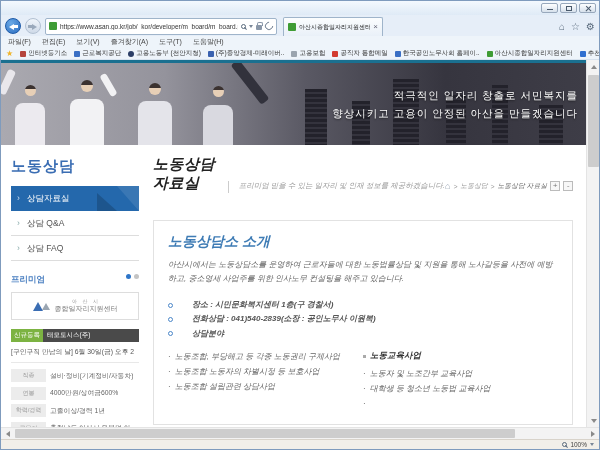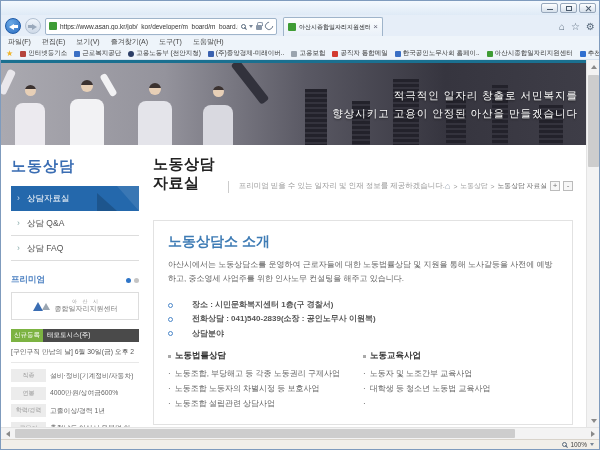--- a/index.html
+++ b/index.html
@@ -75,39 +75,39 @@
   .content { position:absolute; top:85px; left:0; right:0; bottom:0; background:#fff; overflow:hidden; }
 
   .sidebar { position:absolute; left:10px; top:12px; width:128px; }
   .sb-title { font-size:15px; font-weight:bold; color:#3a6db3; letter-spacing:1px; margin-bottom:10px; }
   .sb-item { position:relative; height:25px; line-height:25px; border-bottom:1px solid #ddd; font-size:8.5px; color:#555; padding-left:16px; overflow:hidden; }
   .sb-item .chev { position:absolute; left:6px; top:0; color:#8aa; }
   .sb-item.active { background:#2468ac; color:#fff; border-bottom:none; }
   .sb-item.active .chev { color:#cfe0f2; }
   .deco1 { position:absolute; right:0; top:0; width:0; height:0; border-left:22px solid transparent; border-top:25px solid rgba(255,255,255,0.10); }
   .deco2 { position:absolute; right:22px; bottom:0; width:0; height:0; border-right:20px solid transparent; border-bottom:18px solid rgba(0,0,0,0.18); }
-  .premium-row { margin-top:13px; display:flex; align-items:center; font-size:8.5px; font-weight:bold; color:#4a7fc1; }
+  .premium-row { margin-top:13px; display:flex; font-size:8.5px; font-weight:bold; color:#4a7fc1; }
   .dots { margin-left:auto; display:flex; gap:3px; }
   .dot { width:5px; height:5px; border-radius:50%; }
   .dot.on{background:#2e75c8}.dot.off{background:#c4c4c4}
   .logo-box { margin-top:6px; border:1px solid #ddd; height:28px; display:flex; align-items:center; justify-content:center; gap:5px; }
   .tri-logo1 { width:0;height:0;border-left:5px solid transparent;border-right:5px solid transparent;border-bottom:9px solid #3a6db3; }
   .tri-logo2 { width:0;height:0;border-left:4px solid transparent;border-right:4px solid transparent;border-bottom:7px solid #9aa5b1; margin-left:-6px; }
   .logo-text { display:flex; flex-direction:column; align-items:center; }
   .lt1 { font-size:5px; color:#999; letter-spacing:2px; } .lt2 { font-size:7px; color:#777; }
   .job { margin-top:9px; }
   .job-badges { display:flex; }
   .badge-new { background:#7cb342; color:#fff; padding:2px 3px; font-size:6.5px; flex:none; }
   .badge-co { background:#4a4a4a; color:#fff; padding:2px 4px; font-size:6.5px; flex:1; white-space:nowrap; overflow:hidden; }
   .job-event { margin:5px 0 6px; font-size:6.8px; color:#555; border-bottom:1px solid #e8e8e8; padding-bottom:5px; white-space:nowrap; overflow:hidden; }
   .job-row { display:flex; align-items:center; gap:4px; margin-bottom:4.5px; }
   .job-label { background:#ececec; color:#999; font-size:6px; width:35px; text-align:center; padding:2px 0; flex:none; }
   .job-value { font-size:6.8px; color:#666; white-space:nowrap; overflow:hidden; }
 
-  .main { position:absolute; left:152px; top:10px; width:420px; }
+  .main { position:absolute; left:152px; top:10px; width:420px;font-style:italic; }
   .main-head { display:flex; align-items:flex-end; }
   .mh-title { font-size:15px; font-weight:bold; color:#222; letter-spacing:.5px; }
   .mh-sub { margin-left:10px; padding-left:10px; border-left:1px solid #ccc; font-size:7.5px; color:#999; padding-bottom:2px; white-space:nowrap; }
   .mh-crumb { margin-left:auto; display:flex; align-items:center; gap:3px; font-size:6.8px; color:#999; padding-bottom:2px; white-space:nowrap; }
   .crumb-home { font-size:9px; color:#8a97a8; line-height:1; }
   .crumb-cur { color:#666; }
   .zoom-box { width:10px; height:10px; border:1px solid #bbb; background:#f7f7f7; font-size:8px; line-height:8px; text-align:center; color:#777; }
   .intro-box { margin-top:27px; border:1px solid #e2e2e2; padding:12px 14px; }
   .ib-heading { font-size:14px; font-weight:bold; color:#3f7cb5; margin-bottom:7px; }
   .ib-body { font-size:8px; color:#666; line-height:1.75; margin-bottom:12px; }
@@ -332,24 +332,20 @@
             <div class="ib-bullet">
               <span class="ib-dot"></span>
               <span>전화상담 : 041)540-2839(소장 : 공인노무사 이원복)</span>
             </div>
             <div class="ib-bullet">
               <span class="ib-dot"></span>
               <span>상담분야</span>
             </div>
             <div class="ib-cols">
               <div class="col">
-                <div class="col-title">
-                    <span class="col-mark"></span>
-                    <span>노동법률상담</span>
-                  </div>
                 <div class="col-item">
                     <span>·</span>
                     <span>노동조합, 부당해고 등 각종 노동권리 구제사업</span>
                   </div>
                 <div class="col-item">
                     <span>·</span>
                     <span>노동조합 노동자의 차별시정 등 보호사업</span>
                   </div>
                 <div class="col-item">
                     <span>·</span>

